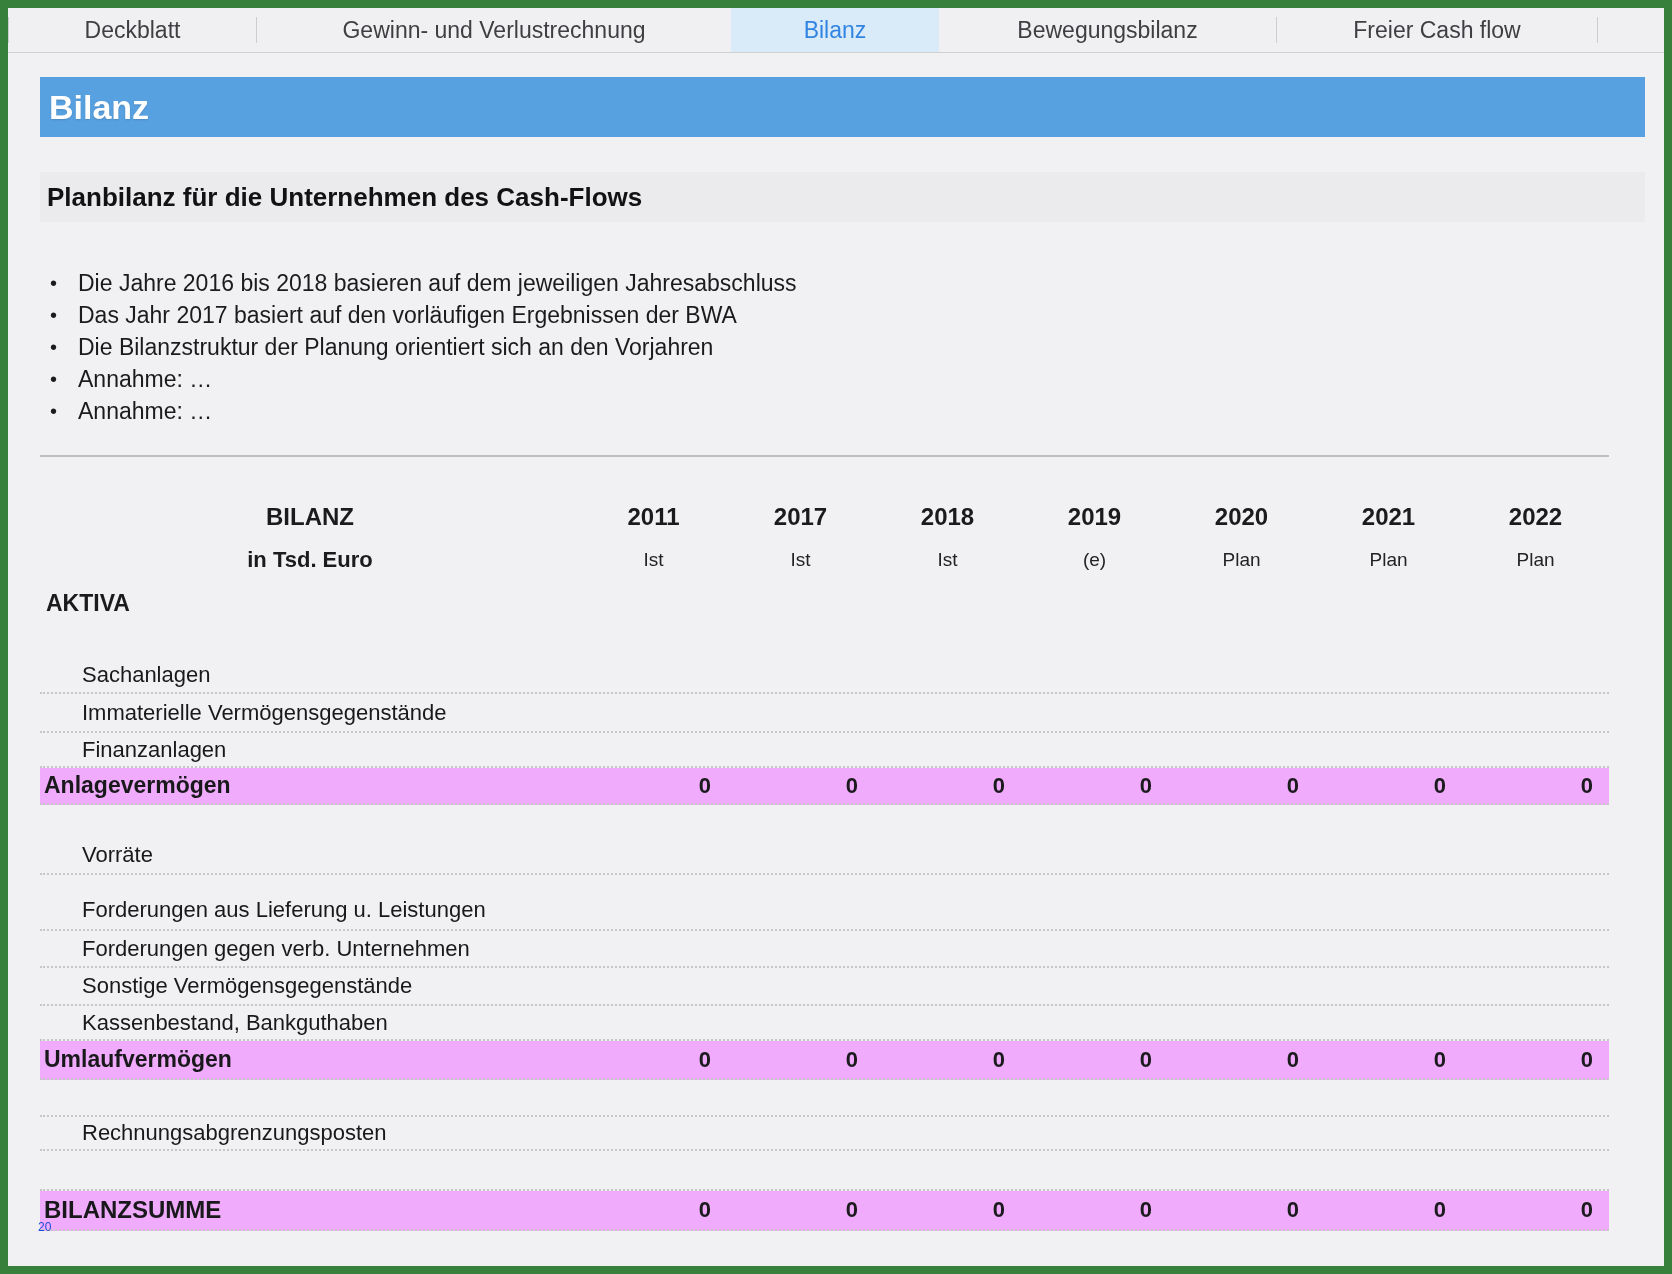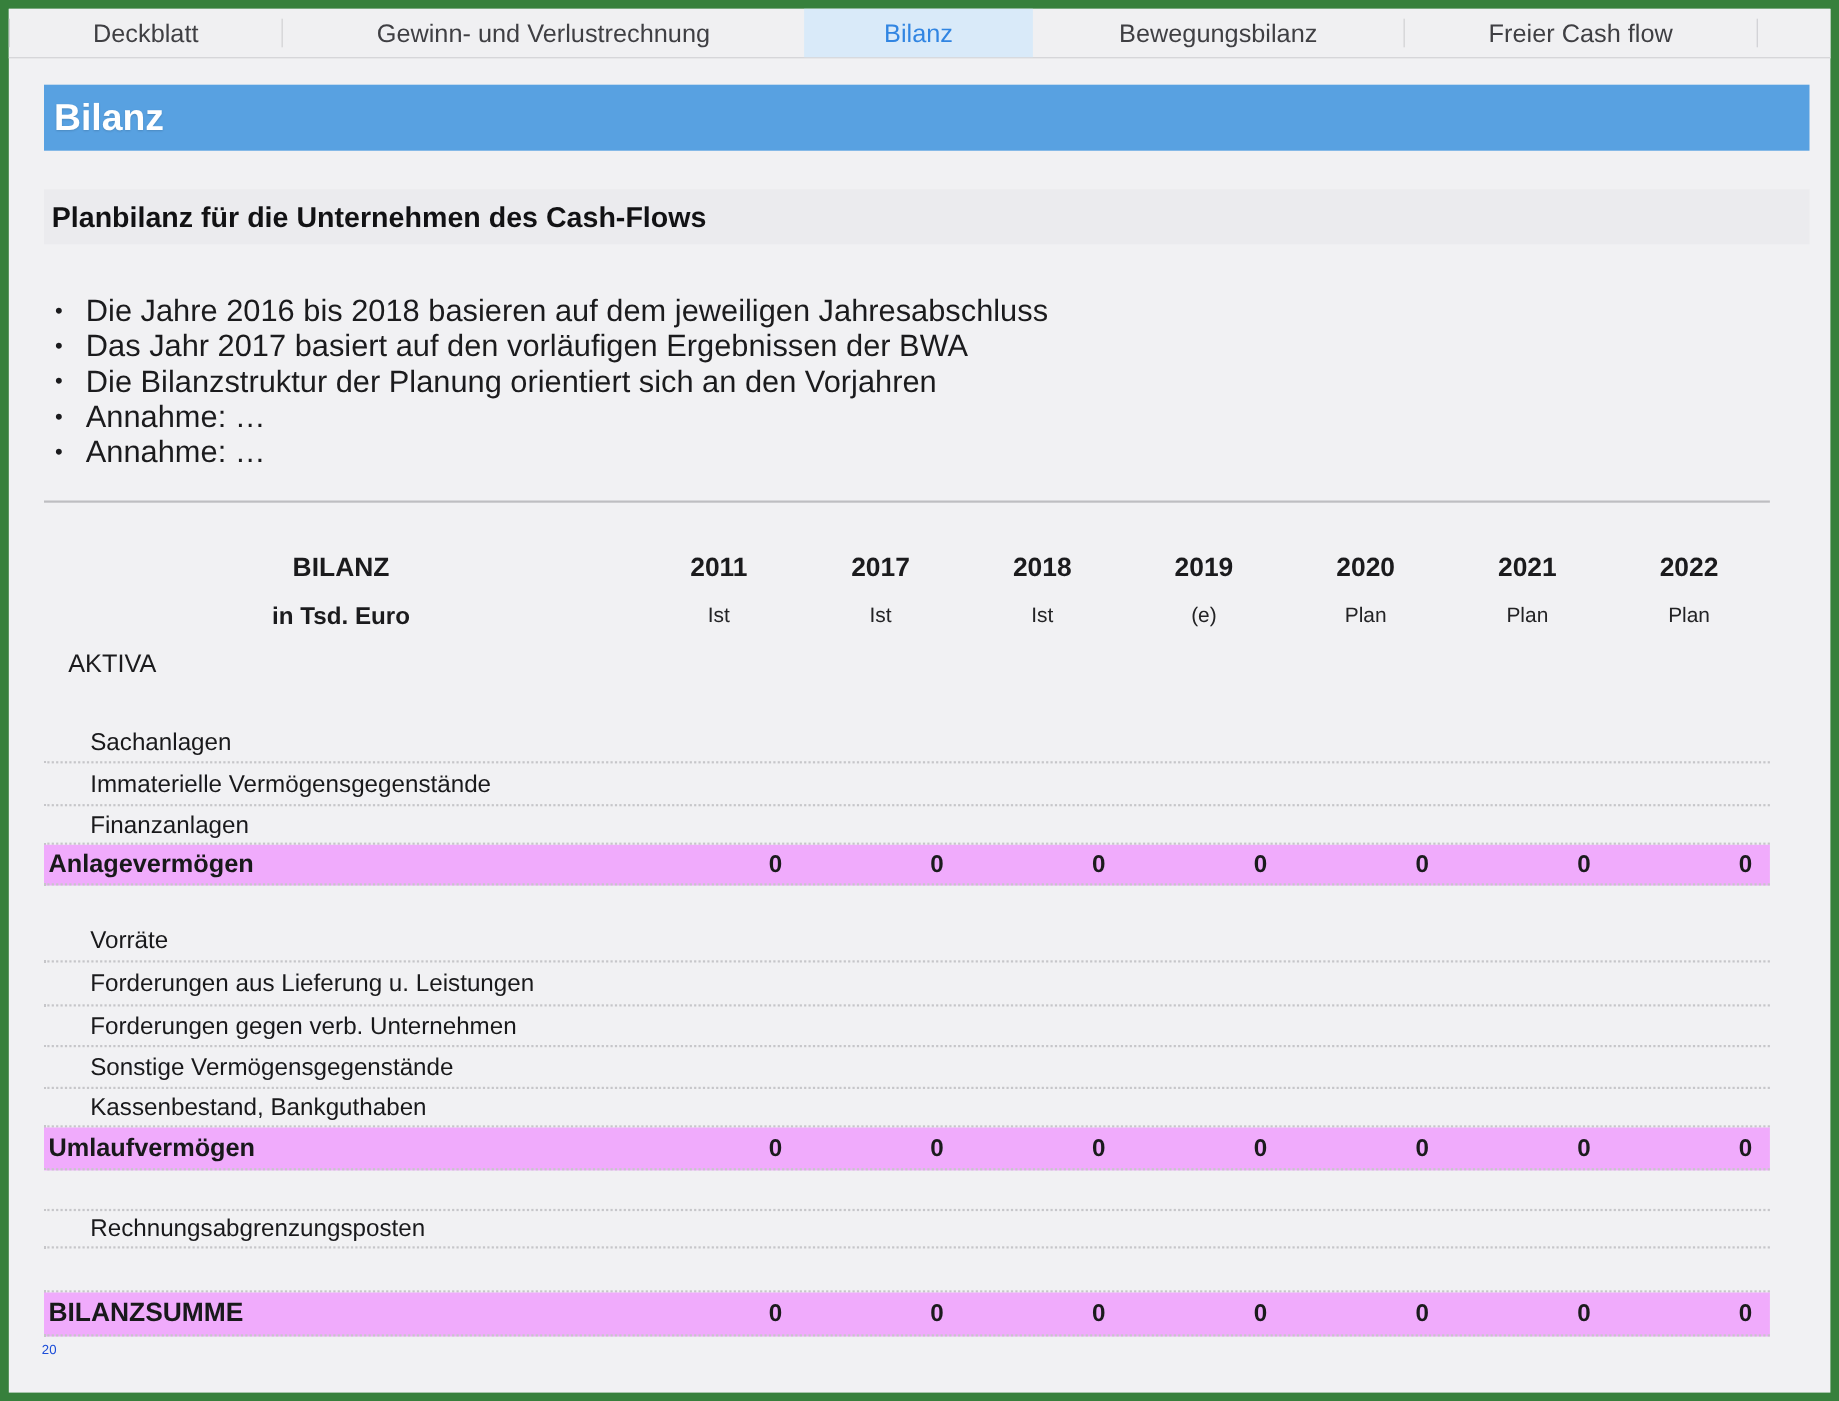--- a/index.html
+++ b/index.html
@@ -36,41 +36,41 @@
     text-shadow:0 1px 2px rgba(0,0,0,0.15);
   }
   .section-band {
     position:absolute; top:164px; left:32px; width:1605px; height:50px;
     background:#ebebee; display:flex; align-items:center; padding-left:7px;
   }
   .section-band .t { font-size:26px; font-weight:bold; color:#121214; }
   
   .bullets { position:absolute; top:259px; left:40px; list-style:none; }
   .bullets li {
-    font-size:28px; line-height:32px; color:#1b1b1d; padding-left:30px; position:relative;
+    font-size:23px; line-height:32px; color:#1b1b1d; padding-left:30px; position:relative;
   }
   .bullets li::before {
     content:"•"; position:absolute; left:2px; top:0; font-size:20px; color:#1b1b1d;
   }
   
   .table-area {
     position:absolute; top:447px; left:32px; width:1569px;
     border-top:2px solid #bebec1;
   }
   .thead { position:relative; height:200px; }
   .trow { display:grid; grid-template-columns:540px repeat(7,147px); align-items:center; }
   .thead .trow { position:absolute; left:0; right:0; height:36px; }
   .trow.years { top:42px; }
   .trow.basis { top:85px; }
   .aktiva-row { position:absolute; top:128px; height:36px; display:flex; align-items:center; }
   .cell-title { text-align:center; font-weight:bold; font-size:24px; }
   .cell-year  { text-align:center; font-weight:bold; font-size:24px; }
   .cell-unit  { text-align:center; font-weight:bold; font-size:22px; }
   .cell-basis { text-align:center; font-size:19px; color:#232325; }
-  .aktiva-row .t { font-size:23px; font-weight:normal; padding-left:6px;margin-left:16px; }
+  .aktiva-row .t { font-size:23px; font-weight:bold; padding-left:6px; }
   .rowline { border-bottom:2px dotted #c6c6c9; }
   .drow .label { font-size:22px; padding-left:42px; color:#19191b;
                  white-space:nowrap; overflow:hidden; }
   .drow.total { background:#f0abfc; }
   .drow.total .label { font-weight:bold; font-size:23px; padding-left:4px; }
   .drow.grand .label { font-size:24px; }
   .drow .val { text-align:right; font-weight:bold; font-size:22px; padding-right:16px; }
   .page-num { position:absolute; left:30px; top:1212px; font-size:12px; color:#1d4ed8; }
 </style>
 </head>
@@ -150,21 +150,21 @@
             <div class="val">0</div>
             <div class="val">0</div>
             <div class="val">0</div>
             <div class="val">0</div>
             <div class="val">0</div>
           </div>
           <div class="drow" style="height: 32px; display: block;"></div>
           <div class="trow drow rowline" style="height: 38px; display: grid; align-items: center;">
             <div class="label">Vorräte</div>
           </div>
-          <div class="trow drow rowline" style="height: 40px; display: grid; align-items: center;">
+          <div class="trow drow rowline" style="height: 40px; display: grid; align-items: center; margin-top: 16px;">
             <div class="label">Forderungen aus Lieferung u. Leistungen</div>
           </div>
           <div class="trow drow rowline" style="height: 37px; display: grid; align-items: center;">
             <div class="label">Forderungen gegen verb. Unternehmen</div>
           </div>
           <div class="trow drow rowline" style="height: 38px; display: grid; align-items: center;">
             <div class="label">Sonstige Vermögensgegenstände</div>
           </div>
           <div class="trow drow rowline" style="height: 35px; display: grid; align-items: center;">
             <div class="label">Kassenbestand, Bankguthaben</div>

